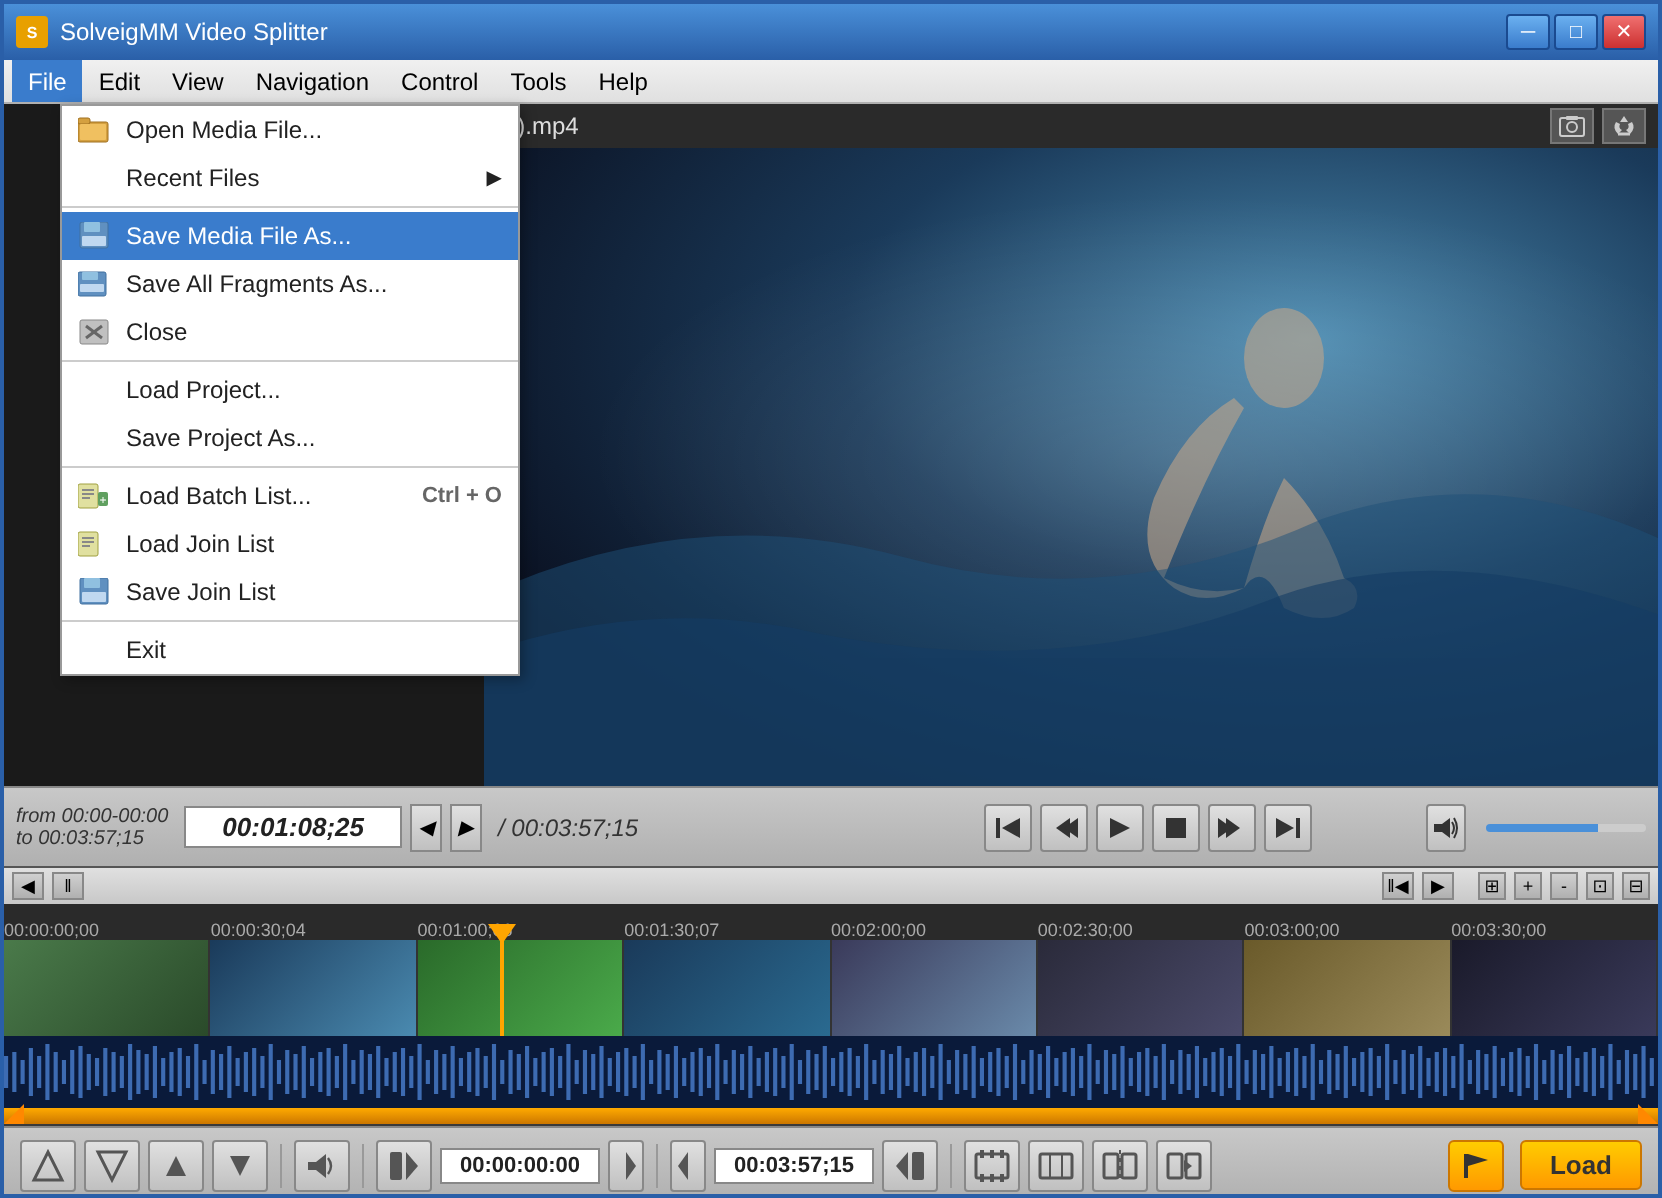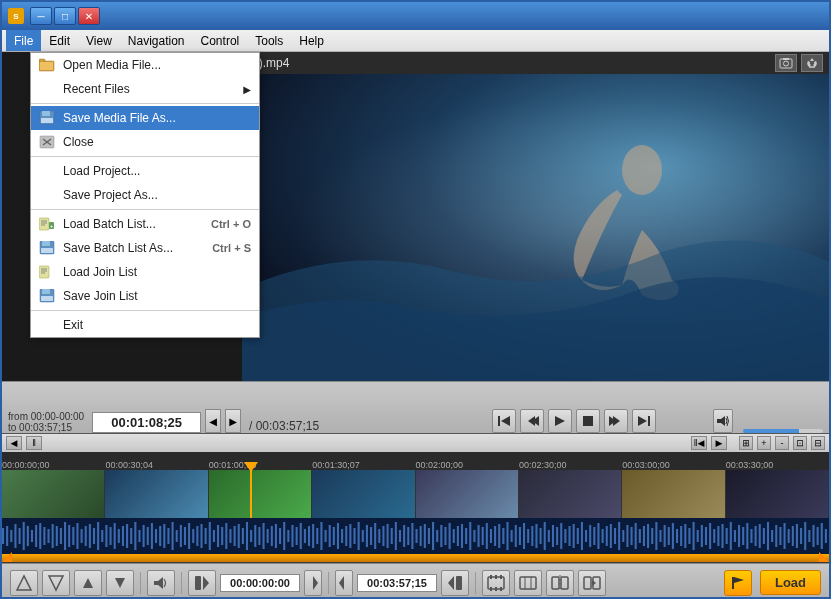--- a/index.html
+++ b/index.html
@@ -139,26 +139,27 @@
     }
     .surf-wave {
       position: absolute;
       bottom: 20%; left: 0; right: 0; top: 0;
       background: radial-gradient(ellipse at 60% 60%, rgba(255,255,255,0.15) 0%, transparent 60%);
     }
 
     
     .controls-bar {
       background: linear-gradient(to bottom, #c8c8c8, #b0b0b0);
-      height: 52px;
+      height: 40px;
       display: flex;
-      align-items: flex-end;
+      align-items: center;
       padding: 0 6px;
       gap: 4px;
       border-top: 1px solid #888;
+      font-style: italic;
     }
     .time-box {
       background: white;
       border: 1px solid #888;
       padding: 2px 18px;
       font-size: 13px;
       font-weight: bold;
       color: #222;
       min-width: 90px;
       text-align: center;
@@ -381,20 +382,21 @@
 
 <div class="window-frame">
 
   <div class="title-bar">
     <div class="title-bar-icon">
       <svg width="14" height="14" viewBox="0 0 14 14">
         <rect x="1" y="1" width="12" height="12" rx="2" fill="#e8a000"></rect>
         <text x="7" y="10" text-anchor="middle" font-size="8" fill="white" font-weight="bold">S</text>
       </svg>
     </div>
+    <div class="title-bar-text">SolveigMM Video Splitter</div>
     <div class="title-bar-controls">
       <div class="tb-btn">─</div>
       <div class="tb-btn">□</div>
       <div class="tb-btn close">✕</div>
     </div>
   </div>
 
   <div class="menu-bar">
     <div class="menu-item active">File</div>
     <div class="menu-item">Edit</div>
@@ -432,20 +434,30 @@
         <span class="dd-icon">
           <svg width="16" height="14" viewBox="0 0 16 14">
             <rect x="1" y="0" width="14" height="13" rx="1" fill="#6090c0" stroke="#4070a0" stroke-width="0.5"></rect>
             <rect x="3" y="0" width="8" height="5" rx="0.5" fill="#90c0e0"></rect>
             <rect x="2" y="7" width="12" height="5" rx="0.5" fill="#c0d8f0"></rect>
           </svg>
         </span>
         Save Media File As...
       </div>
 
+      <div class="dd-item">
+        <span class="dd-icon">
+          <svg width="16" height="14" viewBox="0 0 16 14">
+            <rect x="0" y="1" width="14" height="12" rx="1" fill="#6090c0" stroke="#4070a0" stroke-width="0.5"></rect>
+            <rect x="2" y="1" width="8" height="4" rx="0.5" fill="#90c0e0"></rect>
+            <rect x="1" y="7" width="12" height="4" rx="0.5" fill="#c0d8f0"></rect>
+          </svg>
+        </span>
+        Save All Fragments As...
+      </div>
 
       <div class="dd-item">
         <span class="dd-icon">
           <svg width="16" height="14" viewBox="0 0 16 14">
             <rect x="1" y="1" width="14" height="12" rx="1" fill="#c0c0c0" stroke="#888" stroke-width="0.5"></rect>
             <line x1="4" y1="4" x2="12" y2="10" stroke="#666" stroke-width="1.5"></line>
             <line x1="12" y1="4" x2="4" y2="10" stroke="#666" stroke-width="1.5"></line>
           </svg>
         </span>
         Close
@@ -473,31 +485,20 @@
             <line x1="2" y1="6" x2="8" y2="6" stroke="#888" stroke-width="1"></line>
             <line x1="2" y1="8" x2="6" y2="8" stroke="#888" stroke-width="1"></line>
             <rect x="10" y="5" width="5" height="7" fill="#60a060" rx="1"></rect>
             <text x="12.5" y="11" text-anchor="middle" font-size="6" fill="white">+</text>
           </svg>
         </span>
         Load Batch List...
         <span class="shortcut">Ctrl + O</span>
       </div>
 
-      <div class="dd-item">
-        <span class="dd-icon">
-          <svg width="16" height="14" viewBox="0 0 16 14">
-            <rect x="1" y="0" width="14" height="13" rx="1" fill="#6090c0" stroke="#4070a0" stroke-width="0.5"></rect>
-            <rect x="3" y="0" width="8" height="5" rx="0.5" fill="#90c0e0"></rect>
-            <rect x="2" y="7" width="12" height="5" rx="0.5" fill="#c0d8f0"></rect>
-          </svg>
-        </span>
-        Save Batch List As...
-        <span class="shortcut">Ctrl + S</span>
-      </div>
 
       <div class="dd-item">
         <span class="dd-icon">
           <svg width="16" height="14" viewBox="0 0 16 14">
             <rect x="0" y="1" width="10" height="12" rx="1" fill="#e0e0a0" stroke="#a0a040" stroke-width="0.5"></rect>
             <line x1="2" y1="4" x2="8" y2="4" stroke="#888" stroke-width="1"></line>
             <line x1="2" y1="6" x2="8" y2="6" stroke="#888" stroke-width="1"></line>
             <line x1="2" y1="8" x2="6" y2="8" stroke="#888" stroke-width="1"></line>
           </svg>
         </span>

